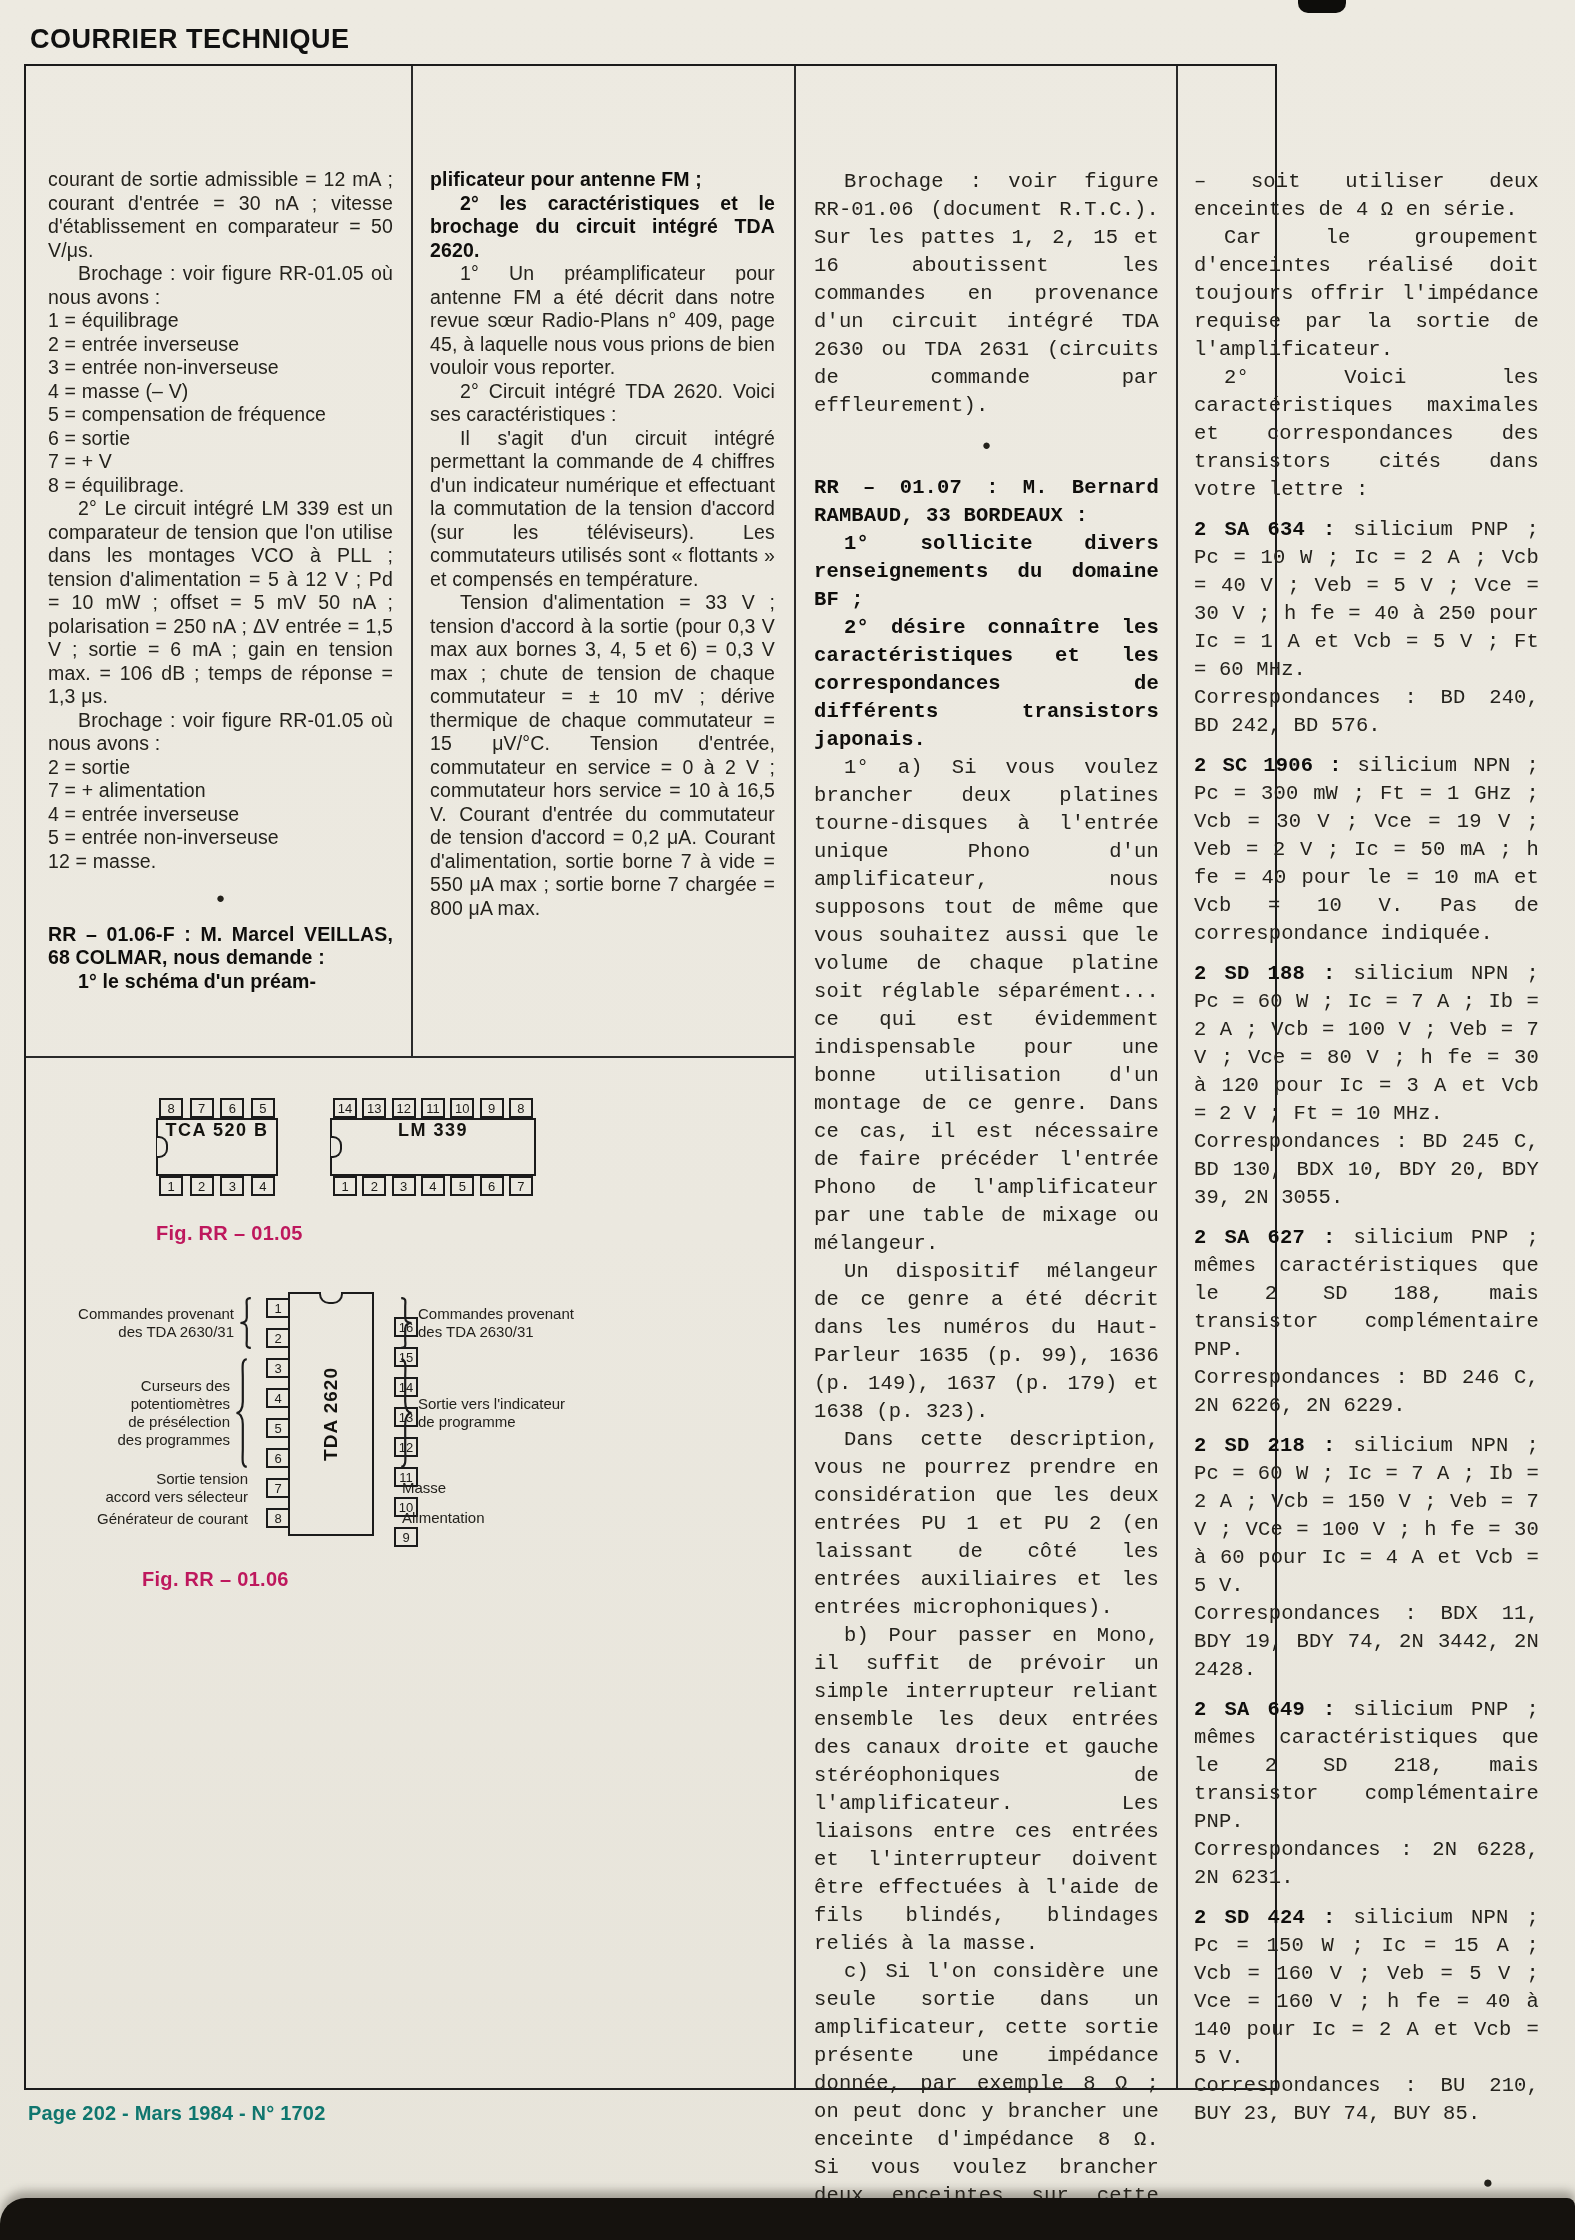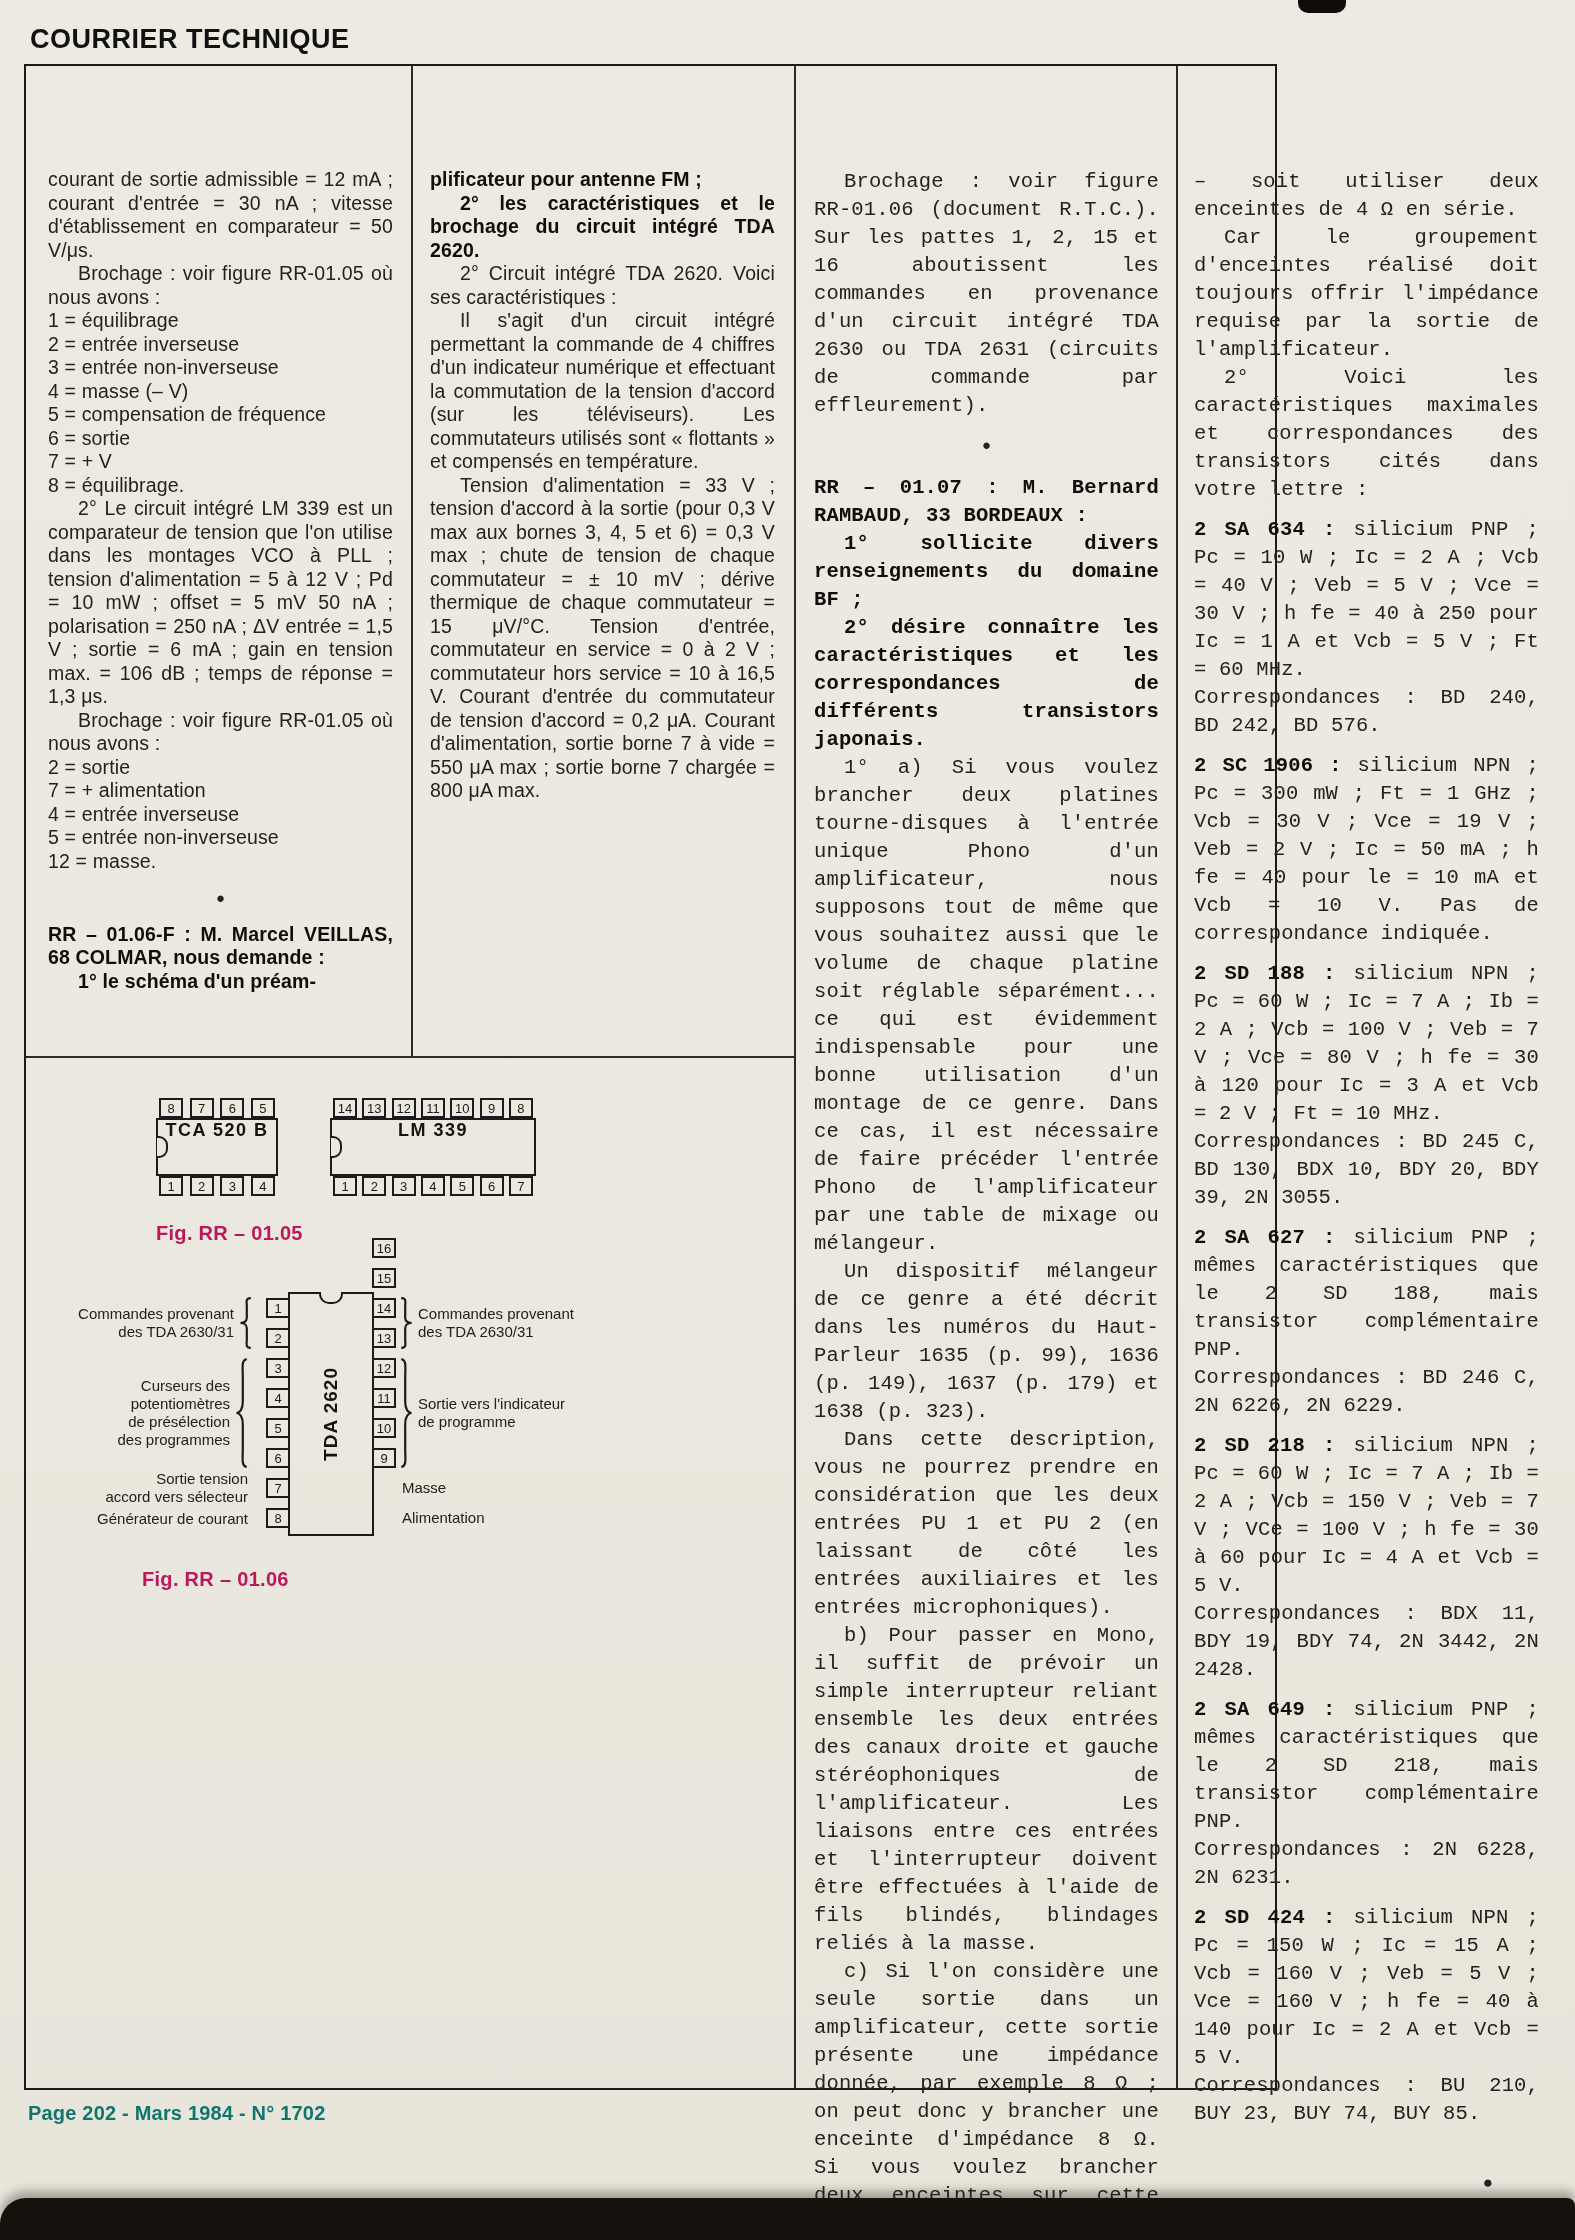--- a/index.html
+++ b/index.html
@@ -84,21 +84,21 @@
     transform:rotate(-90deg);white-space:nowrap;font-weight:700;
     font-size:19px;letter-spacing:1px;color:#14130f;
   }
   .notch-top{
     position:absolute;top:-2px;left:50%;transform:translateX(-50%);
     width:20px;height:10px;border:2px solid var(--line);border-top:none;
     border-radius:0 0 10px 10px;background:var(--paper);
   }
   .pincol{position:absolute;display:flex;flex-direction:column;gap:10px;}
   .pincol-l{left:240px;top:1232px;}
-  .pincol-r{left:346px;top:1172px;}
+  .pincol-r{left:346px;top:1251px;padding-left:22px;}
   .flabel{
     position:absolute;font-size:15px;line-height:18px;white-space:pre-line;color:#23211c;
   }
   .flabel.ra{text-align:right;}
   .lbl-la{left:18px;top:1239px;width:190px;}
   .lbl-lb{left:18px;top:1311px;width:186px;}
   .lbl-lc{left:18px;top:1404px;width:204px;}
   .lbl-ld{left:18px;top:1444px;width:204px;}
   .lbl-ra{left:392px;top:1239px;width:210px;}
   .lbl-rb{left:392px;top:1329px;width:200px;}
@@ -152,20 +152,21 @@
       <div class="blk ln"><span>4 = entrée inverseuse</span></div>
       <div class="blk ln"><span>5 = entrée non-inverseuse</span></div>
       <div class="blk ln"><span>12 = masse.</span></div>
       <div class="blk dot">●</div>
       <div class="blk p0"><span class="bold">RR – 01.06-F : M. Marcel VEILLAS, 68 COLMAR, nous demande :</span></div>
       <div class="blk p"><span class="bold">1° le schéma d'un préam-</span></div>
     </div>
   <div class="col col-2">
       <div class="blk p0"><span class="bold">plificateur pour antenne FM ;</span></div>
       <div class="blk p"><span class="bold">2° les caractéristiques et le brochage du circuit intégré TDA 2620.</span></div>
+      <div class="blk p"><span>1° Un préamplificateur pour antenne FM a été décrit dans notre revue sœur Radio-Plans n° 409, page 45, à laquelle nous vous prions de bien vouloir vous reporter.</span></div>
       <div class="blk p"><span>2° Circuit intégré TDA 2620. Voici ses caractéristiques :</span></div>
       <div class="blk p"><span>Il s'agit d'un circuit intégré permettant la commande de 4 chiffres d'un indicateur numérique et effectuant la commutation de la tension d'accord (sur les téléviseurs). Les commutateurs utilisés sont « flottants » et compensés en température.</span></div>
       <div class="blk p"><span>Tension d'alimentation = 33 V ; tension d'accord à la sortie (pour 0,3 V max aux bornes 3, 4, 5 et 6) = 0,3 V max ; chute de tension de chaque commutateur = ± 10 mV ; dérive thermique de chaque commutateur = 15 μV/°C. Tension d'entrée, commutateur en service = 0 à 2 V ; commutateur hors service = 10 à 16,5 V. Courant d'entrée du commutateur de tension d'accord = 0,2 μA. Courant d'alimentation, sortie borne 7 à vide = 550 μA max ; sortie borne 7 chargée = 800 μA max.</span></div>
     </div>
   <div class="col col-3">
       <div class="blk p"><span>Brochage : voir figure RR-01.06 (document R.T.C.). Sur les pattes 1, 2, 15 et 16 aboutissent les commandes en provenance d'un circuit intégré TDA 2630 ou TDA 2631 (circuits de commande par effleurement).</span></div>
       <div class="blk dot">●</div>
       <div class="blk p0"><span class="bold">RR – 01.07 : M. Bernard RAMBAUD, 33 BORDEAUX :</span></div>
       <div class="blk p"><span class="bold">1° sollicite divers renseignements du domaine BF ;</span></div>
       <div class="blk p"><span class="bold">2° désire connaître les caractéristiques et les correspondances de différents transistors japonais.</span></div>

